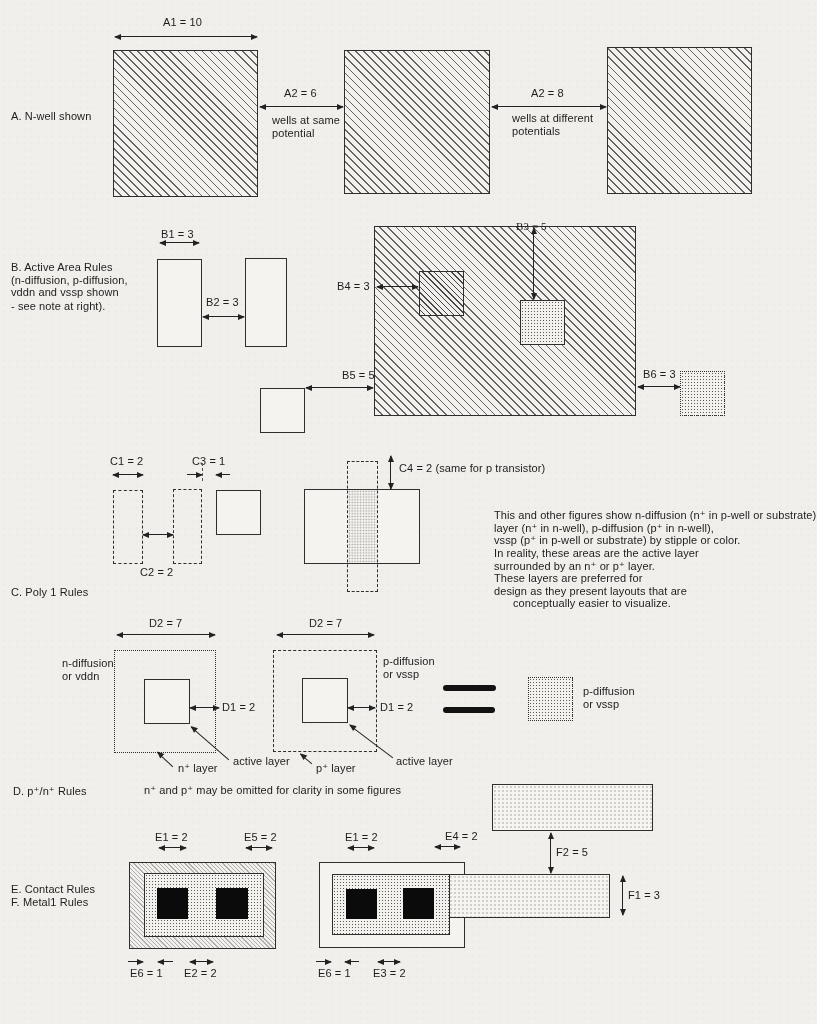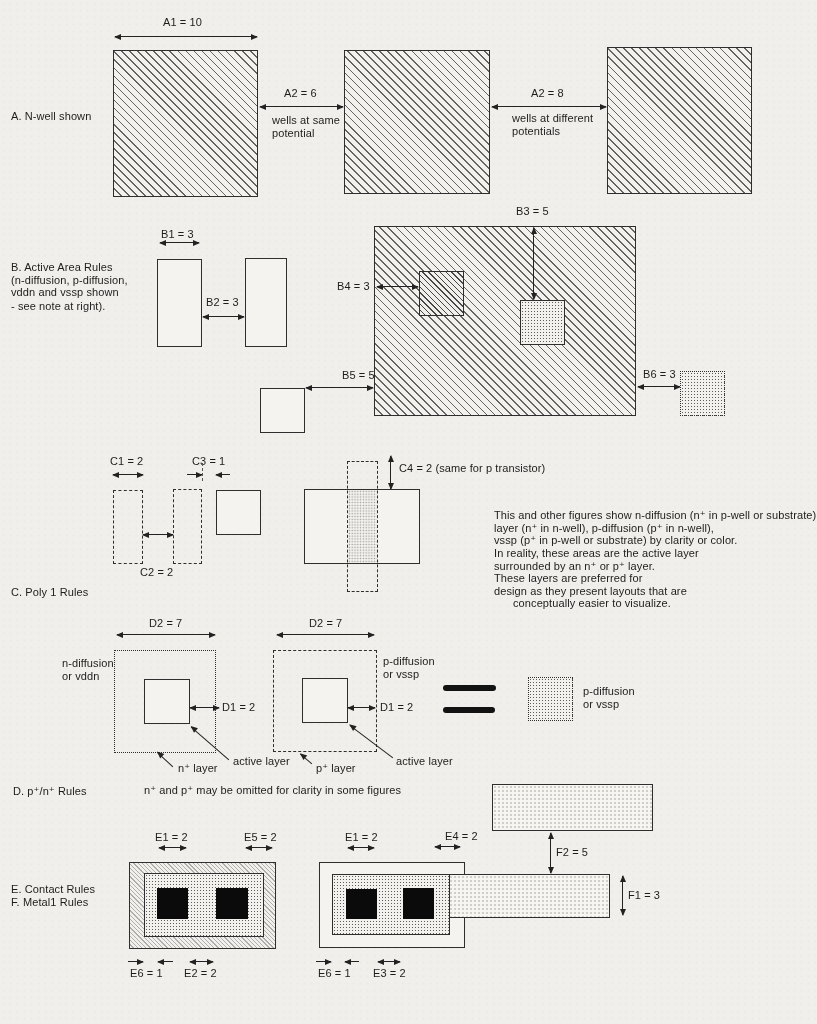--- a/index.html
+++ b/index.html
@@ -90,21 +90,21 @@
   <div class="lbl" style="left:161px; top:228px;">B1 = 3</div>
   <div class="arrow-h" style="left:160px; top:242px; width:39px;"></div>
   <div class="bx white" style="left:157px; top:259px; width:45px; height:88px;"></div>
   <div class="bx white" style="left:245px; top:258px; width:42px; height:89px;"></div>
   <div class="lbl" style="left:206px; top:296px;">B2 = 3</div>
   <div class="arrow-h" style="left:203px; top:316px; width:41px;"></div>
   <div class="bx hatch" style="left:374px; top:226px; width:262px; height:190px;"></div>
   <div class="lbl" style="left:337px; top:280px;">B4 = 3</div>
   <div class="arrow-h" style="left:377px; top:286px; width:41px;"></div>
   <div class="bx hatch2" style="left:419px; top:271px; width:45px; height:45px;"></div>
-  <div class="lbl" style="left:516px; top:205px;">B3 = 5</div>
+  <div class="lbl" style="left:516px; top:220px;font-family:Liberation Serif, serif;">B3 = 5</div>
   <div class="arrow-v" style="left:533px; top:228px; height:71px;"></div>
   <div class="bx stip" style="left:520px; top:300px; width:45px; height:45px;"></div>
   <div class="lbl" style="left:342px; top:369px;">B5 = 5</div>
   <div class="arrow-h" style="left:306px; top:387px; width:67px;"></div>
   <div class="bx white" style="left:260px; top:388px; width:45px; height:45px;"></div>
   <div class="lbl" style="left:643px; top:368px;">B6 = 3</div>
   <div class="arrow-h" style="left:638px; top:386px; width:42px;"></div>
   <div class="bx stip dot-b" style="left:680px; top:371px; width:45px; height:45px;"></div>
 
   <div class="lbl" style="left:110px; top:455px;">C1 = 2</div>
@@ -120,21 +120,21 @@
   <div class="arrow-h" style="left:143px; top:534px; width:30px;"></div>
   <div class="bx white" style="left:304px; top:489px; width:116px; height:75px;"></div>
   <div class="stip-lt" style="position:absolute; left:348px; top:490px; width:29px; height:73px;"></div>
   <div class="bx clear dash-b" style="left:347px; top:461px; width:31px; height:131px;"></div>
   <div class="arrow-v" style="left:390px; top:456px; height:33px;"></div>
   <div class="lbl" style="left:399px; top:462px;">C4 = 2 (same for p transistor)</div>
   <div class="lbl" style="left:11px; top:586px;">C. Poly 1 Rules</div>
 
   <div class="lbl" style="left:494px; top:509px;">This and other figures show n-diffusion (n⁺ in p-well or substrate).</div>
   <div class="lbl" style="left:494px; top:522px;">layer (n⁺ in n-well), p-diffusion (p⁺ in n-well),</div>
-  <div class="lbl" style="left:494px; top:534px;">vssp (p⁺ in p-well or substrate) by clarity or color.</div>
+  <div class="lbl" style="left:494px; top:534px;">vssp (p⁺ in p-well or substrate) by stipple or color.</div>
   <div class="lbl" style="left:494px; top:547px;">In reality, these areas are the active layer</div>
   <div class="lbl" style="left:494px; top:560px;">surrounded by an n⁺ or p⁺ layer.</div>
   <div class="lbl" style="left:494px; top:572px;">These layers are preferred for</div>
   <div class="lbl" style="left:494px; top:585px;">design as they present layouts that are</div>
   <div class="lbl" style="left:494px; top:597px;margin-left:19px;">conceptually easier to visualize.</div>
 
   <div class="lbl" style="left:149px; top:617px;">D2 = 7</div>
   <div class="arrow-h" style="left:117px; top:634px; width:98px;"></div>
   <div class="bx clear dot-b" style="left:114px; top:650px; width:102px; height:103px;"></div>
   <div class="lbl" style="left:62px; top:657px;">n-diffusion</div>

